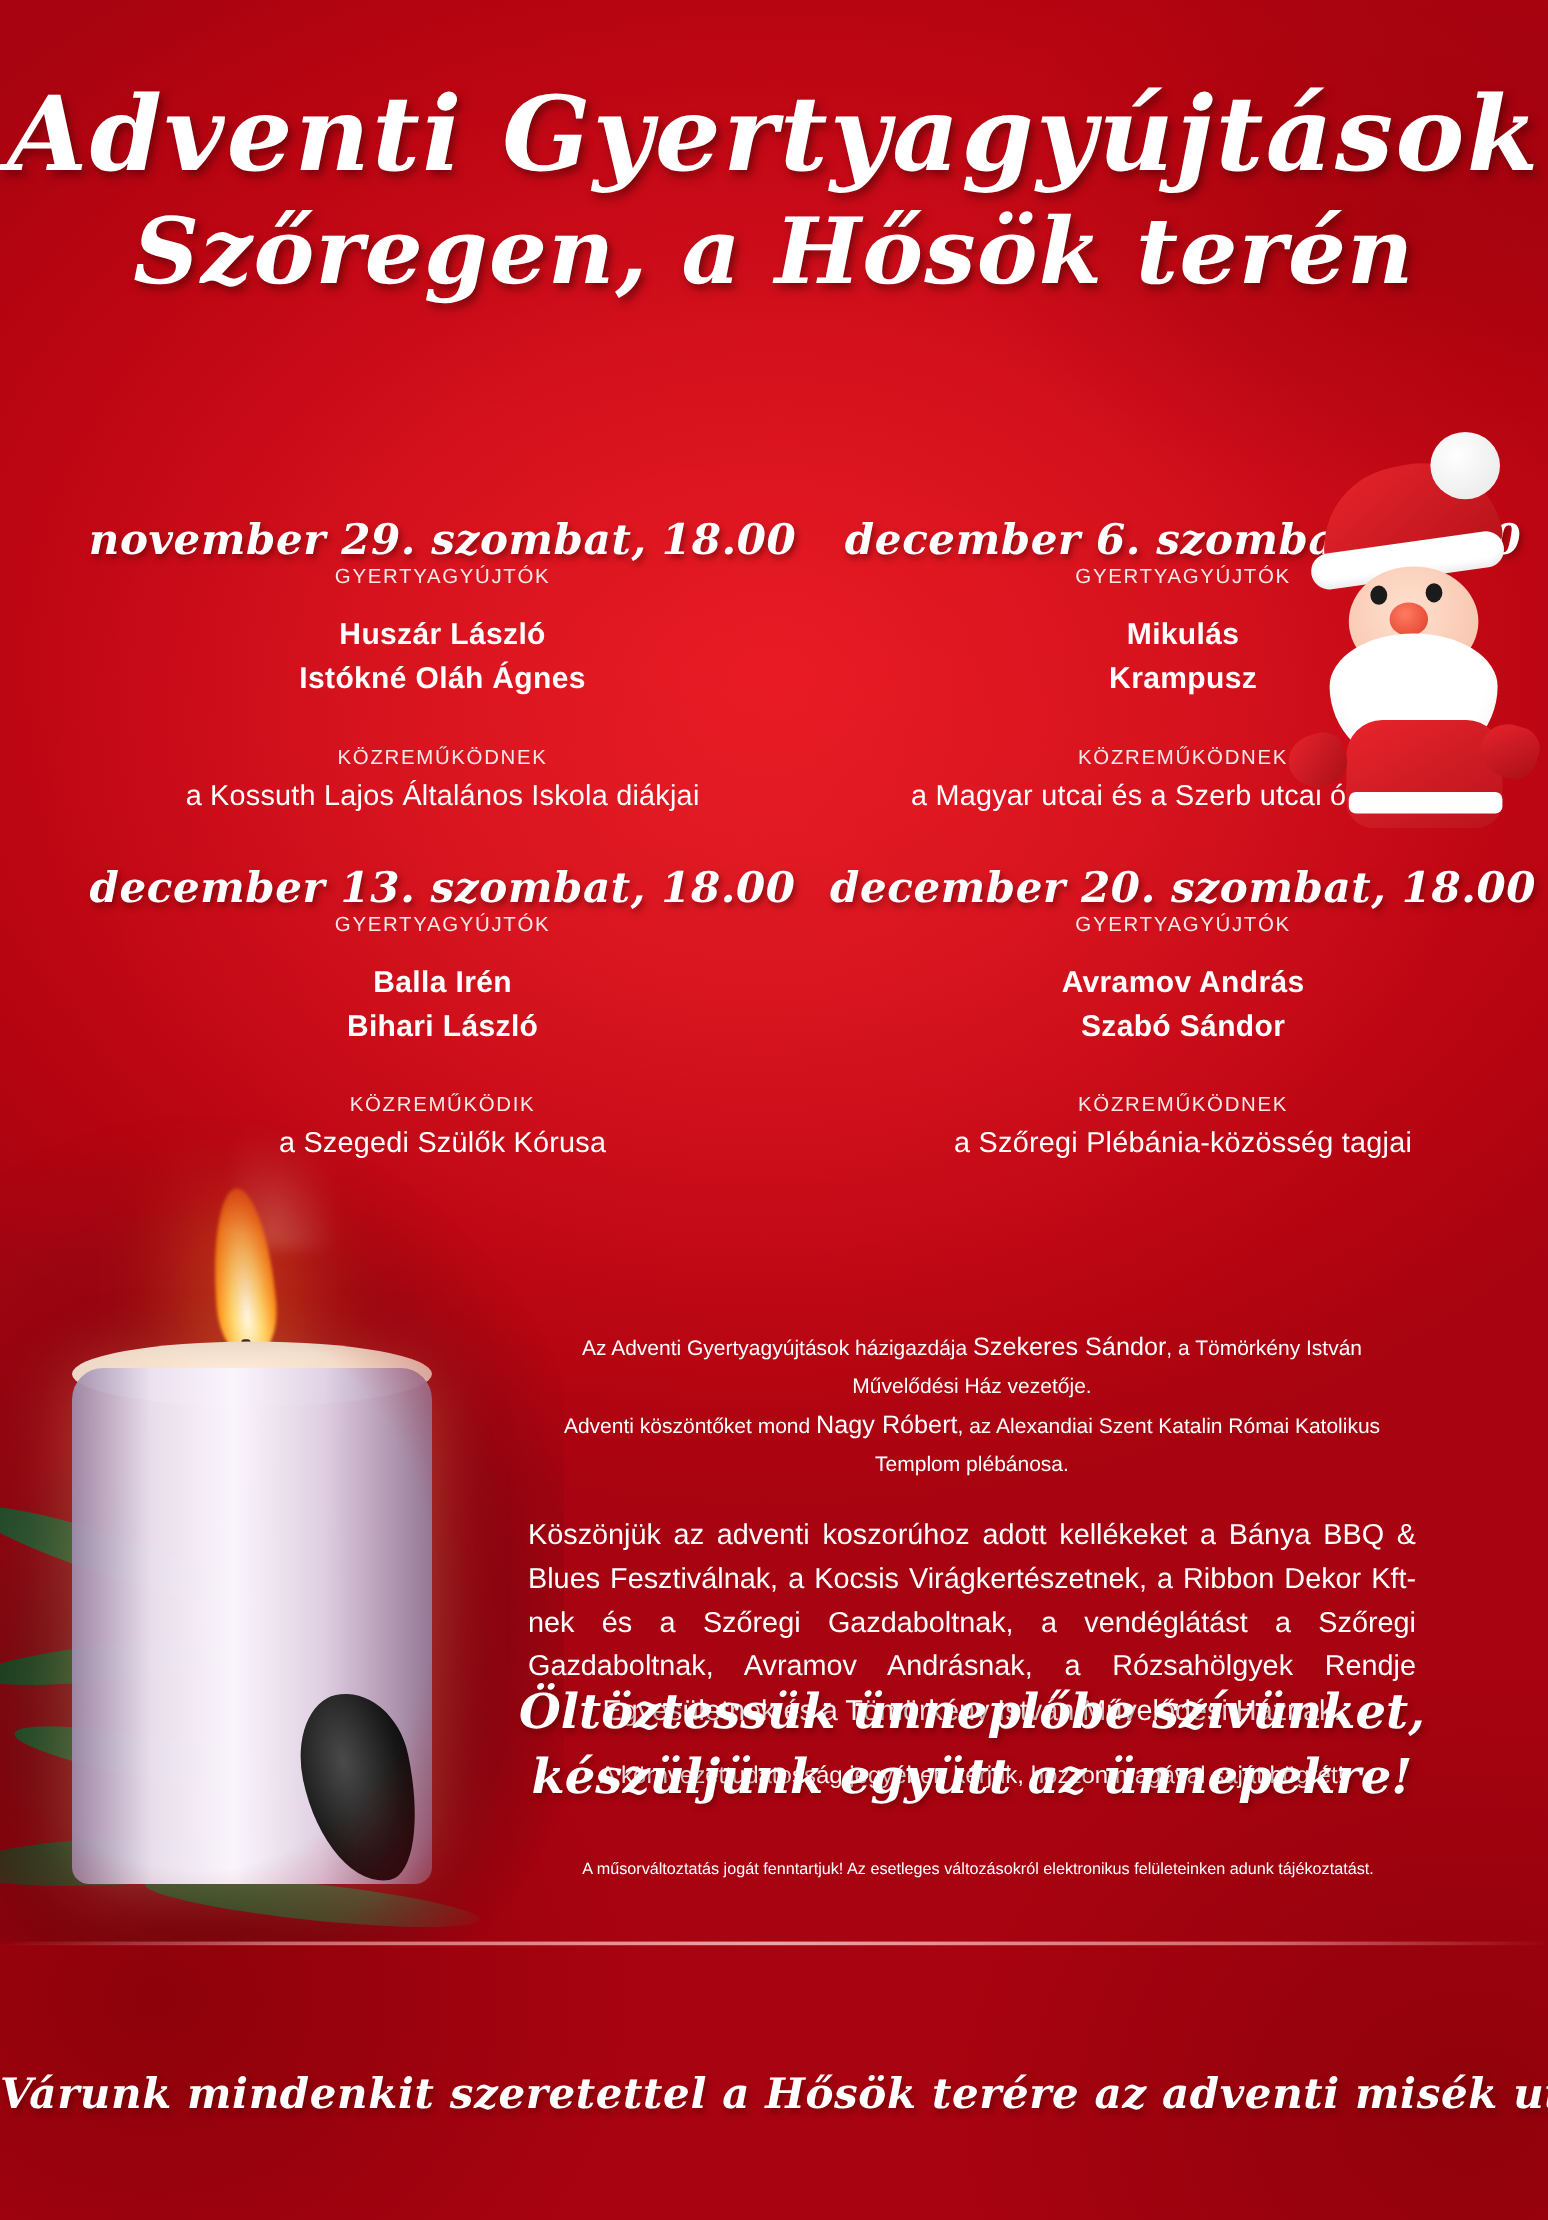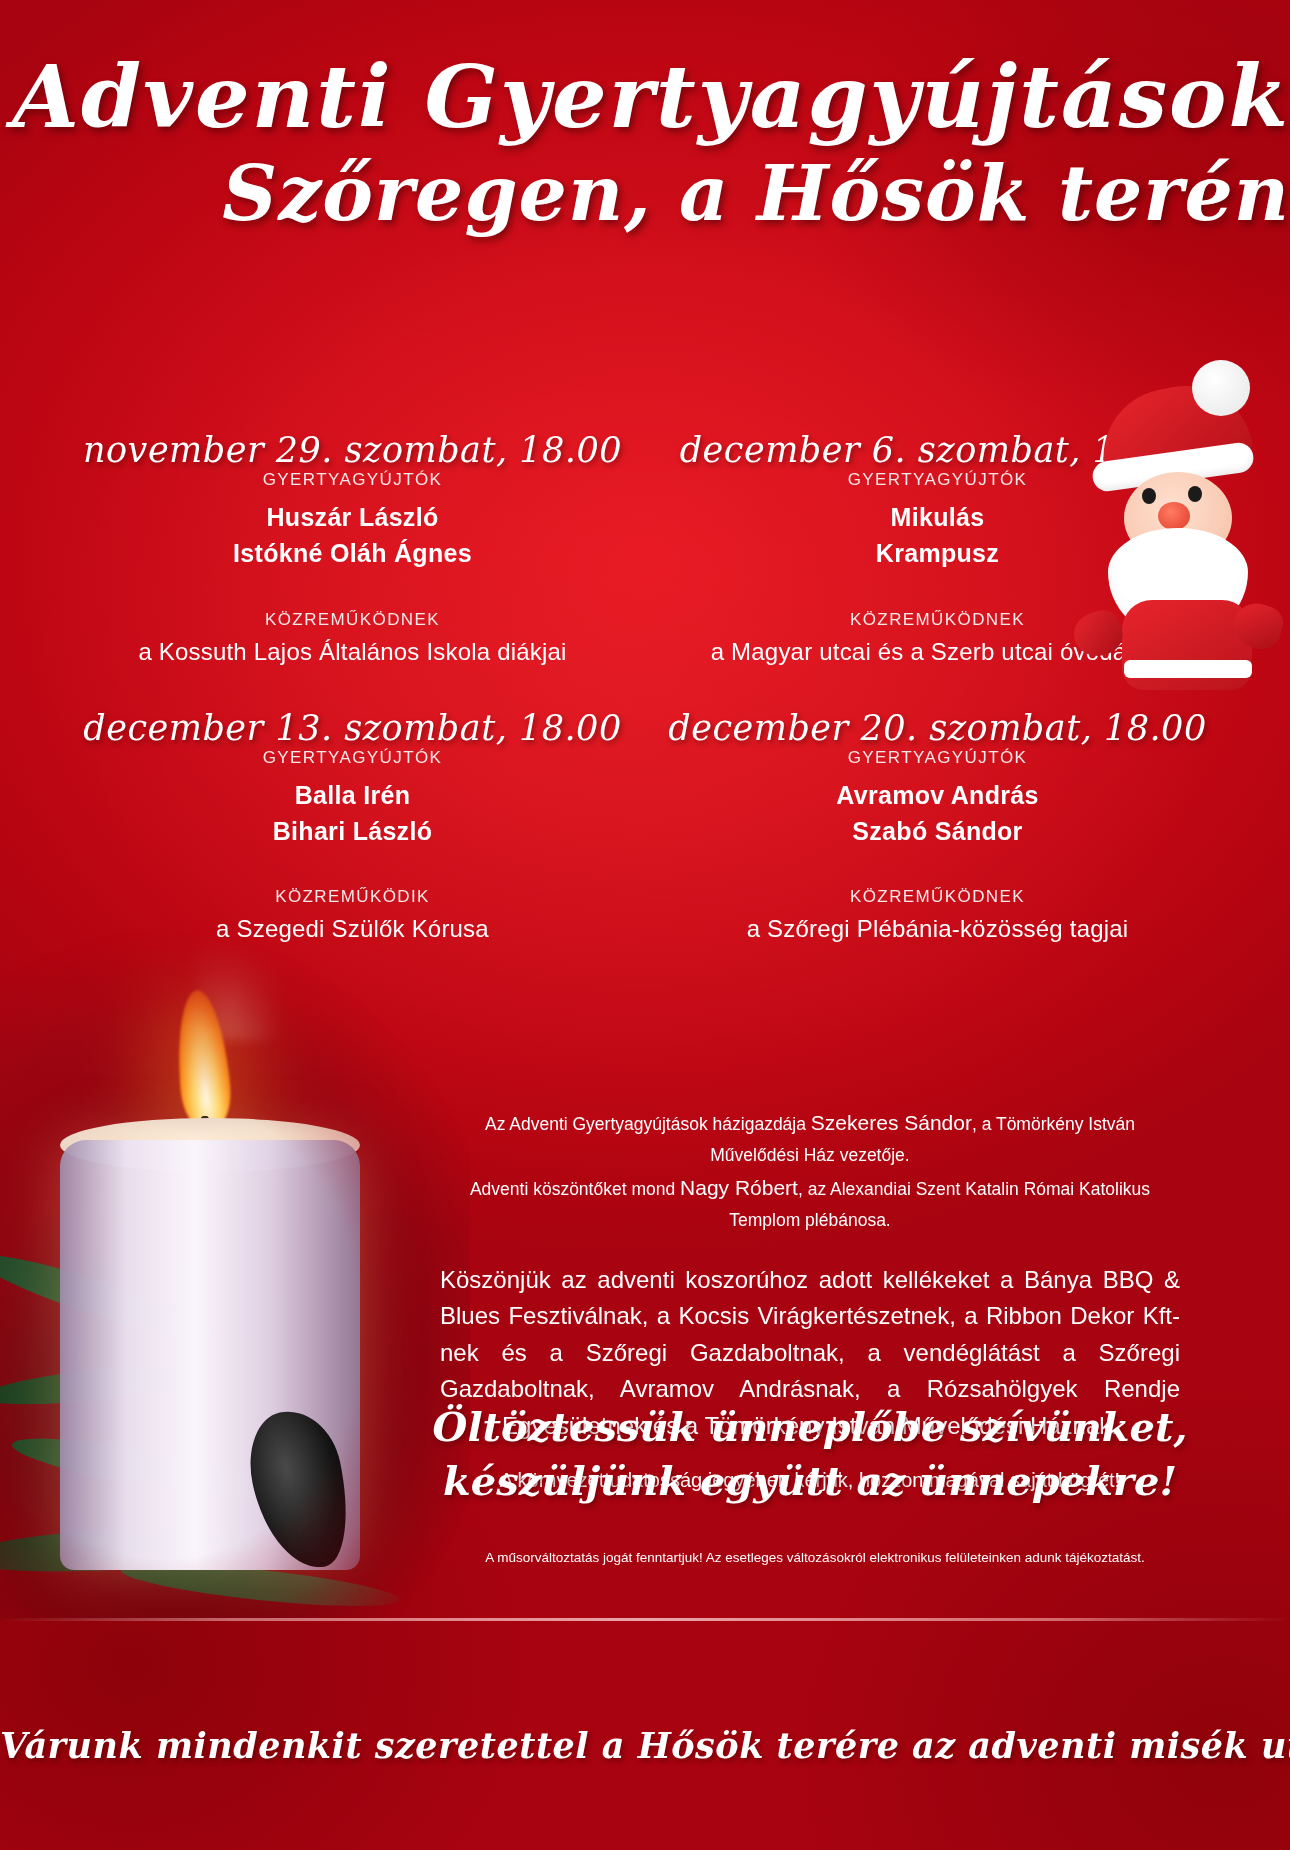--- a/index.html
+++ b/index.html
@@ -31,24 +31,24 @@
       radial-gradient(ellipse 1100px 900px at 48% 38%, rgba(255,60,60,0.18) 0%, rgba(255,0,0,0.0) 55%),
       radial-gradient(ellipse 700px 600px at 10% 90%, rgba(120,0,5,0.55) 0%, rgba(120,0,5,0) 60%),
       radial-gradient(ellipse 700px 600px at 95% 95%, rgba(120,0,5,0.5) 0%, rgba(120,0,5,0) 65%),
       radial-gradient(ellipse 600px 400px at 90% 10%, rgba(140,0,8,0.4) 0%, rgba(140,0,8,0) 60%);
     pointer-events: none;
   }
 
   
   .title-block {
     position: absolute;
-    top: 52px;
+    top: 68px;
     left: 0;
     width: 1290px;
-    text-align: right;
+    text-align: center;
     z-index: 6;
   }
   .title-line1 {
     font-family: "DejaVu Serif", serif;
     font-weight: bold;
     font-style: italic;
     font-size: 86px;
     color: #ffffff;
     letter-spacing: 2px;
     line-height: 1.05;
@@ -79,36 +79,36 @@
     grid-row-gap: 42px;
     z-index: 5;
   }
   .event {
     text-align: center;
     padding: 0 14px;
   }
   .event-date {
     font-family: "DejaVu Serif", serif;
     font-style: italic;
-    font-weight: normal;
+    font-weight: bold;
     font-size: 35px;
     color: #ffffff;
     text-shadow: 2px 3px 5px rgba(70,0,0,0.5);
     letter-spacing: 0.5px;
     white-space: nowrap;
   }
   .label-small {
     font-size: 17px;
     letter-spacing: 1.4px;
     color: #f6e9e9;
     margin-top: 0;
     font-weight: normal;
   }
   .names {
-    margin-top: 9px;
+    margin-top: 20px;
   }
   .name {
     font-size: 25px;
     font-weight: bold;
     color: #ffffff;
     line-height: 1.45;
     letter-spacing: 0.3px;
   }
   .label-small.second {
     margin-top: 38px;

